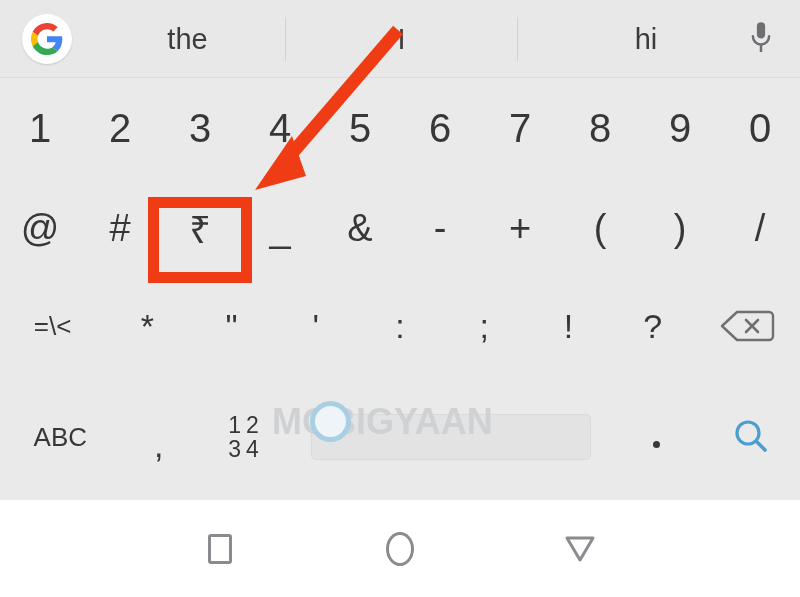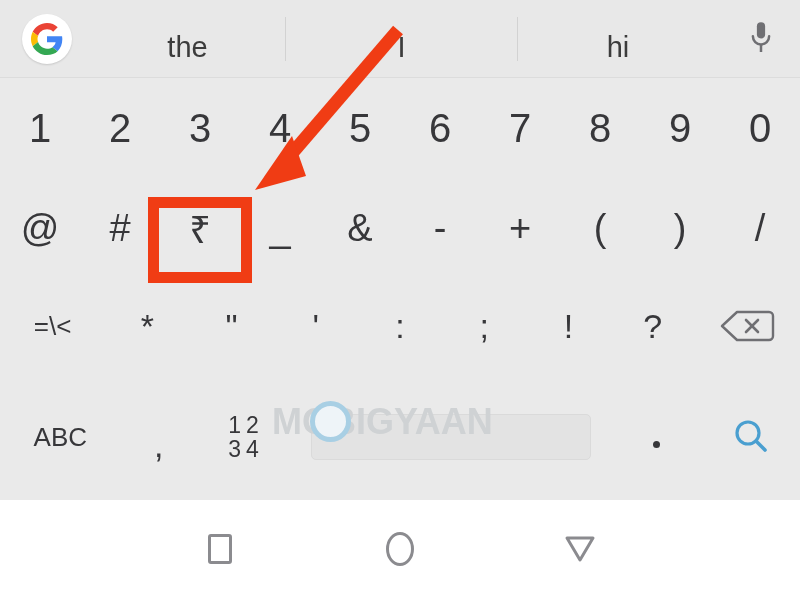--- a/index.html
+++ b/index.html
@@ -30,25 +30,24 @@
     background: #ffffff;
     box-shadow: 0 1px 2px rgba(0,0,0,.14);
     display: flex; align-items: center; justify-content: center;
   }
   .suggestion {
     position: absolute; top: 0; height: 78px;
     display: flex; align-items: center; justify-content: center;
     color: #3c3c3c;
     font-size: 29px;
     font-family: "Liberation Sans", sans-serif;
-    margin-top: 8px;
   }
   #sugg-0 { left: 90px;  width: 195px; }
   #sugg-1 { left: 286px; width: 231px; }
-  #sugg-2 { left: 518px; width: 200px; }
+  #sugg-2 { left: 546px; width: 200px; }
   .sugg-divider {
     position: absolute; top: 17px; width: 1px; height: 44px;
     background: #d2d2d2;
   }
   #div-1 { left: 285px; }
   #div-2 { left: 517px; }
   #mic-key {
     position: absolute; left: 722px; top: 0;
     width: 78px; height: 78px;
     display: flex; align-items: center; justify-content: center;

